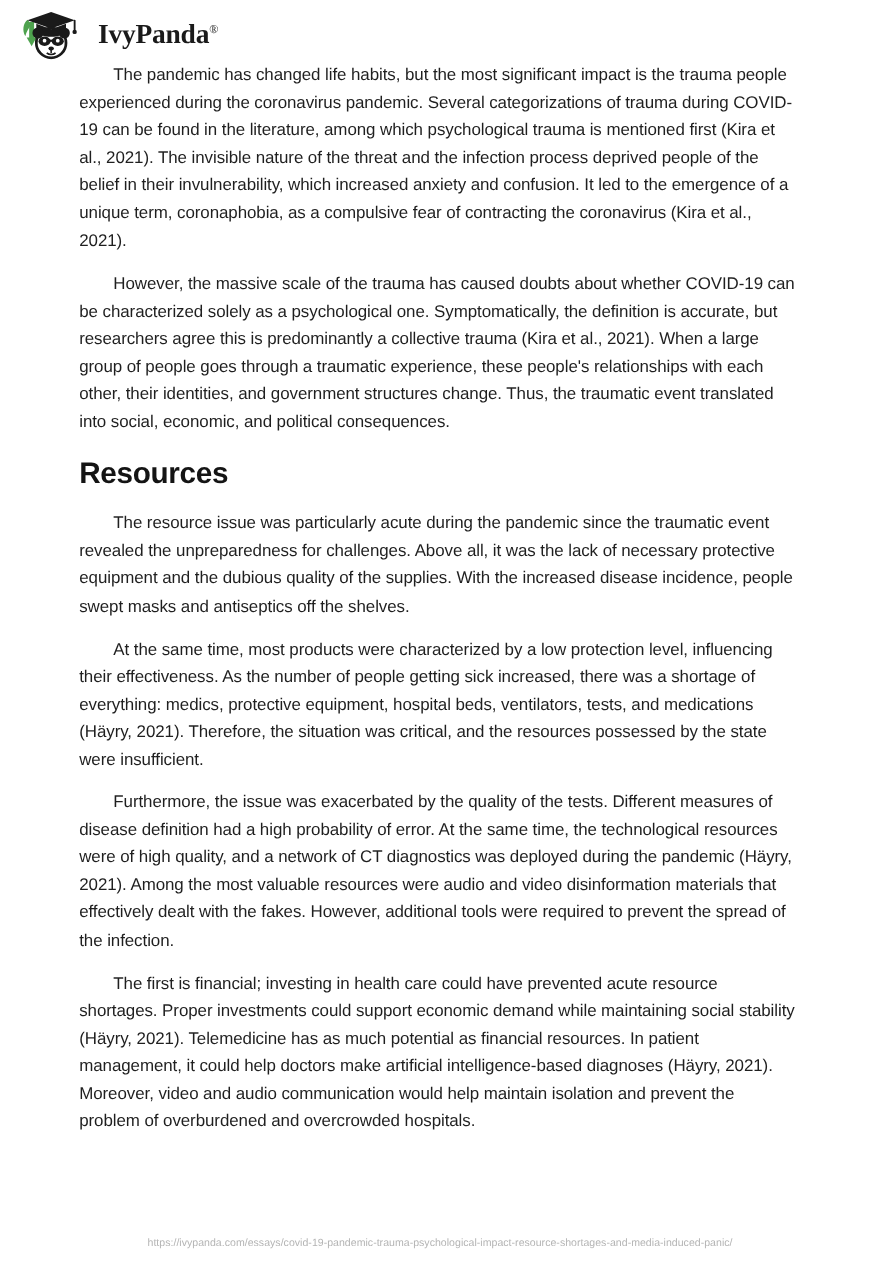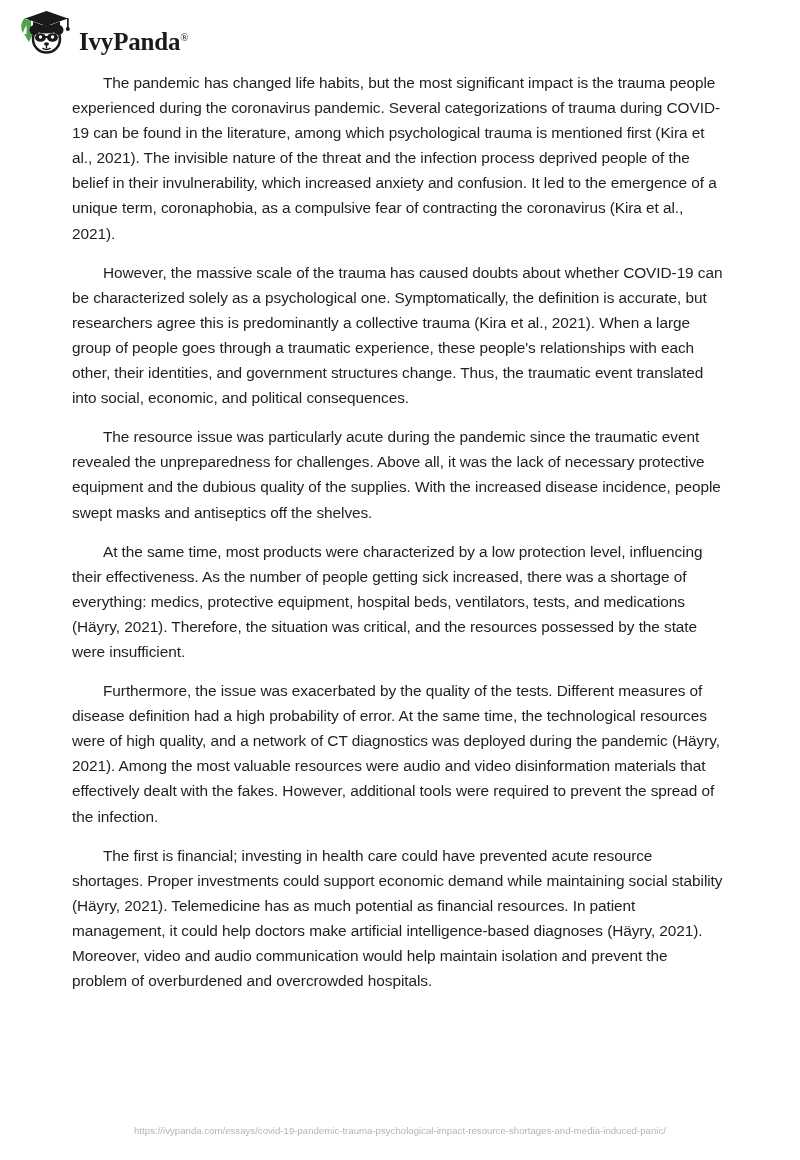--- a/index.html
+++ b/index.html
@@ -35,22 +35,22 @@
     height: 62px;
     display: flex;
     align-items: center;
   }
 
   .brand {
     position: absolute;
     left: 18px;
     top: 8px;
     display: flex;
-    align-items: flex-end;
-    gap: 9px;
+    align-items: center;
+    gap: 19px;
     height: 46px;
   }
 
   .brand-mark {
     width: 52px;
     height: 46px;
     display: block;
     flex: 0 0 auto;
   }
 
@@ -82,21 +82,21 @@
     color: #6e6e6e;
     font-family: "Liberation Sans", sans-serif;
     white-space: nowrap;
     letter-spacing: 0.05px;
   }
 
   
   .article {
     position: absolute;
     left: 72px;
-    top: 70px;
+    top: 56px;
     width: 652px;
   }
 
   .article p {
     margin: 0 0 14px 0;
     font-size: 15.4px;
     line-height: 25.1px;
     text-indent: 31px;
     color: #1f1f1f;
     text-align: left;
@@ -187,20 +187,21 @@
       <span class="brand-name">
         <span>IvyPanda</span><span class="reg">®</span>
       </span>
     </div>
 
   </div>
 
   <div class="article" id="article-body">
       <p>The pandemic has changed life habits, but the most significant impact is the trauma people experienced during the coronavirus pandemic. Several categorizations of trauma during COVID-19 can be found in the literature, among which psychological trauma is mentioned first (Kira et al., 2021). The invisible nature of the threat and the infection process deprived people of the belief in their invulnerability, which increased anxiety and confusion. It led to the emergence of a unique term, coronaphobia, as a compulsive fear of contracting the coronavirus (Kira et al., 2021).</p>
       <p>However, the massive scale of the trauma has caused doubts about whether COVID-19 can be characterized solely as a psychological one. Symptomatically, the definition is accurate, but researchers agree this is predominantly a collective trauma (Kira et al., 2021). When a large group of people goes through a traumatic experience, these people's relationships with each other, their identities, and government structures change. Thus, the traumatic event translated into social, economic, and political consequences.</p>
+      <h2>Resources</h2>
       <p>The resource issue was particularly acute during the pandemic since the traumatic event revealed the unpreparedness for challenges. Above all, it was the lack of necessary protective equipment and the dubious quality of the supplies. With the increased disease incidence, people swept masks and antiseptics off the shelves.</p>
       <p>At the same time, most products were characterized by a low protection level, influencing their effectiveness. As the number of people getting sick increased, there was a shortage of everything: medics, protective equipment, hospital beds, ventilators, tests, and medications (Häyry, 2021). Therefore, the situation was critical, and the resources possessed by the state were insufficient.</p>
       <p>Furthermore, the issue was exacerbated by the quality of the tests. Different measures of disease definition had a high probability of error. At the same time, the technological resources were of high quality, and a network of CT diagnostics was deployed during the pandemic (Häyry, 2021). Among the most valuable resources were audio and video disinformation materials that effectively dealt with the fakes. However, additional tools were required to prevent the spread of the infection.</p>
       <p>The first is financial; investing in health care could have prevented acute resource shortages. Proper investments could support economic demand while maintaining social stability (Häyry, 2021). Telemedicine has as much potential as financial resources. In patient management, it could help doctors make artificial intelligence-based diagnoses (Häyry, 2021). Moreover, video and audio communication would help maintain isolation and prevent the problem of overburdened and overcrowded hospitals.</p>
     </div>
 
   <div class="page-footer">
     <span class="footer-url">https://ivypanda.com/essays/covid-19-pandemic-trauma-psychological-impact-resource-shortages-and-media-induced-panic/</span>
   </div>
 

